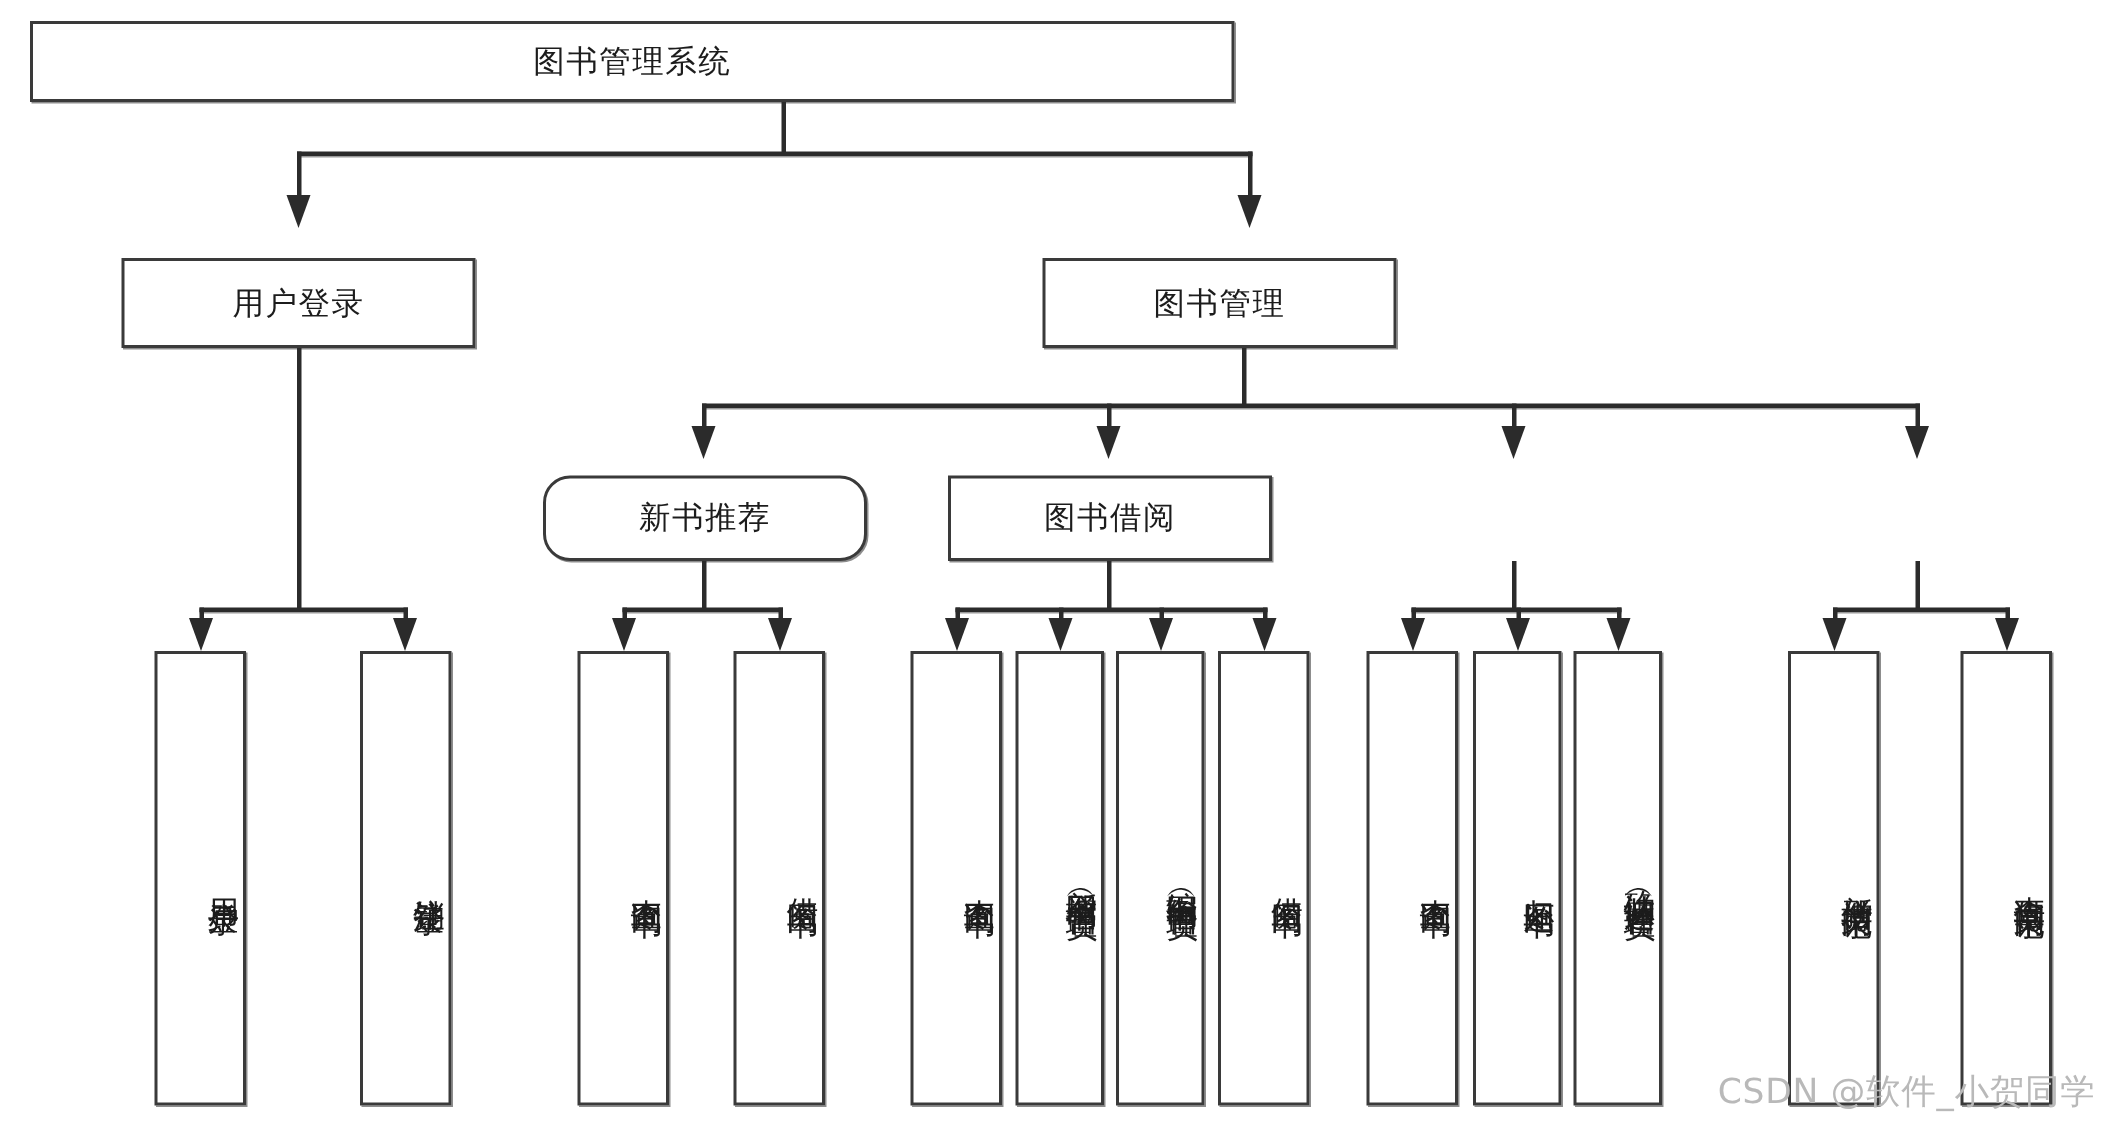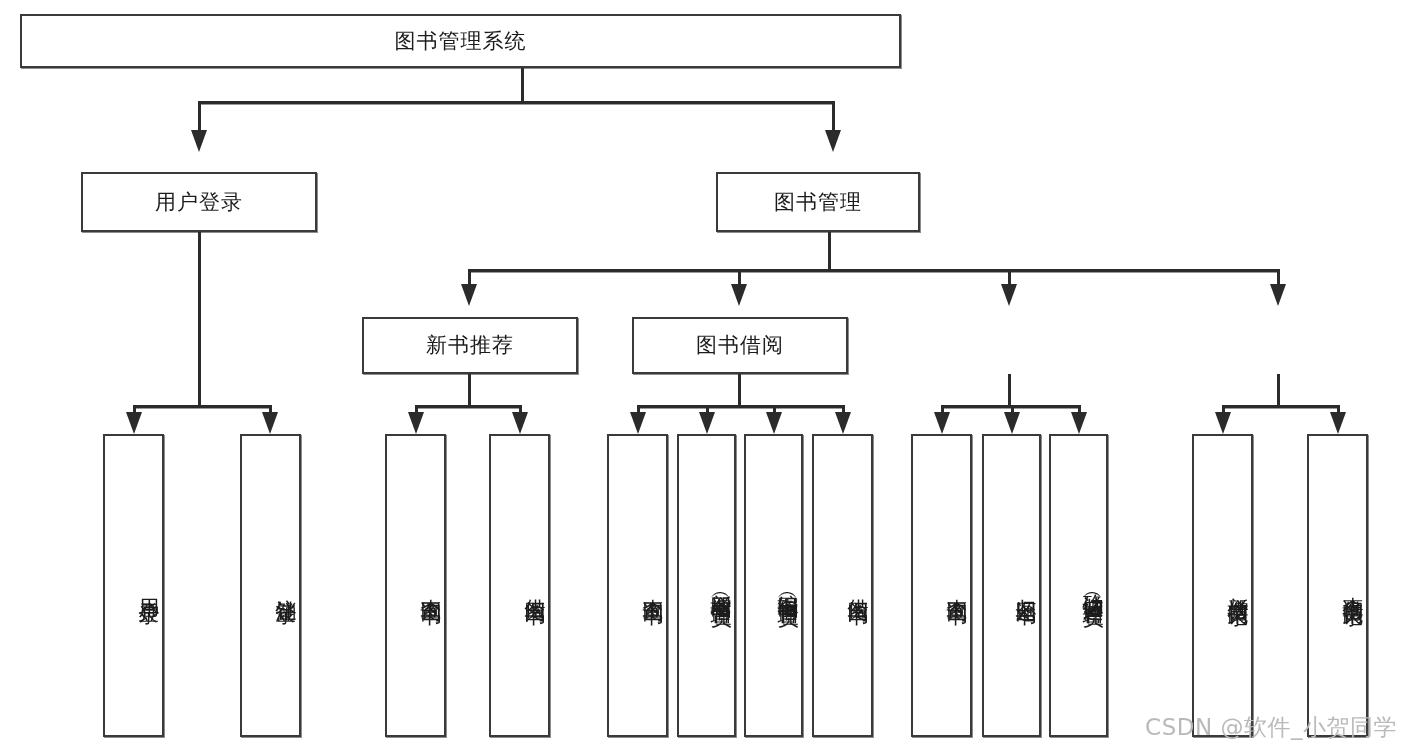--- a/index.html
+++ b/index.html
@@ -82,36 +82,36 @@
     letter-spacing: 0.5px;
     white-space: nowrap;
     user-select: none;
   }
 </style>
 </head>
 <body>
 
 <div id="diagram-root">
 
-  <div class="node horiz" style="left:20px; top:14px; width:881px; height:54px;">
+  <div class="node horiz" style="left:20px; top:14px; width:803px; height:54px;">
     <span>图书管理系统</span>
   </div>
 
   <div class="vline" style="left:521px; top:68px; height:34px;"></div>
   <div class="hline" style="left:198px; top:101px; width:637px;"></div>
   <div class="vline" style="left:198px; top:101px; height:32px;"></div>
   <div class="arrow" style="left:191px; top:130px;"></div>
   <div class="vline" style="left:832px; top:101px; height:32px;"></div>
   <div class="arrow" style="left:825px; top:130px;"></div>
 
   <div class="node horiz" style="left:81px; top:172px; width:236px; height:60px;">
     <span>用户登录</span>
   </div>
 
-  <div class="node horiz" style="left:716px; top:172px; width:204px; height:60px;">
+  <div class="node horiz" style="left:695px; top:172px; width:236px; height:60px;">
     <span>图书管理</span>
   </div>
 
   <div class="vline" style="left:198px; top:232px; height:175px;"></div>
   <div class="hline" style="left:133px; top:405px; width:139px;"></div>
   <div class="vline" style="left:133px; top:405px; height:10px;"></div>
   <div class="arrow" style="left:126px; top:412px;"></div>
   <div class="vline" style="left:269px; top:405px; height:10px;"></div>
   <div class="arrow" style="left:262px; top:412px;"></div>
 
@@ -123,21 +123,21 @@
 
   <div class="vline" style="left:738px; top:269px; height:18px;"></div>
   <div class="arrow" style="left:731px; top:284px;"></div>
 
   <div class="vline" style="left:1008px; top:269px; height:18px;"></div>
   <div class="arrow" style="left:1001px; top:284px;"></div>
 
   <div class="vline" style="left:1277px; top:269px; height:18px;"></div>
   <div class="arrow" style="left:1270px; top:284px;"></div>
 
-  <div class="node horiz" style="left:362px; top:317px; width:216px; height:57px;">
+  <div class="node horiz" style="left:362px; top:317px; width:216px; height:57px;border-radius:18px;">
     <span>新书推荐</span>
   </div>
   <div class="node horiz" style="left:632px; top:317px; width:216px; height:57px;">
     <span>图书借阅</span>
   </div>
 
   <div class="vline" style="left:468px; top:374px; height:33px;"></div>
   <div class="hline" style="left:415px; top:405px; width:107px;"></div>
   <div class="vline" style="left:415px; top:405px; height:10px;"></div>
   <div class="arrow" style="left:408px; top:412px;"></div>

